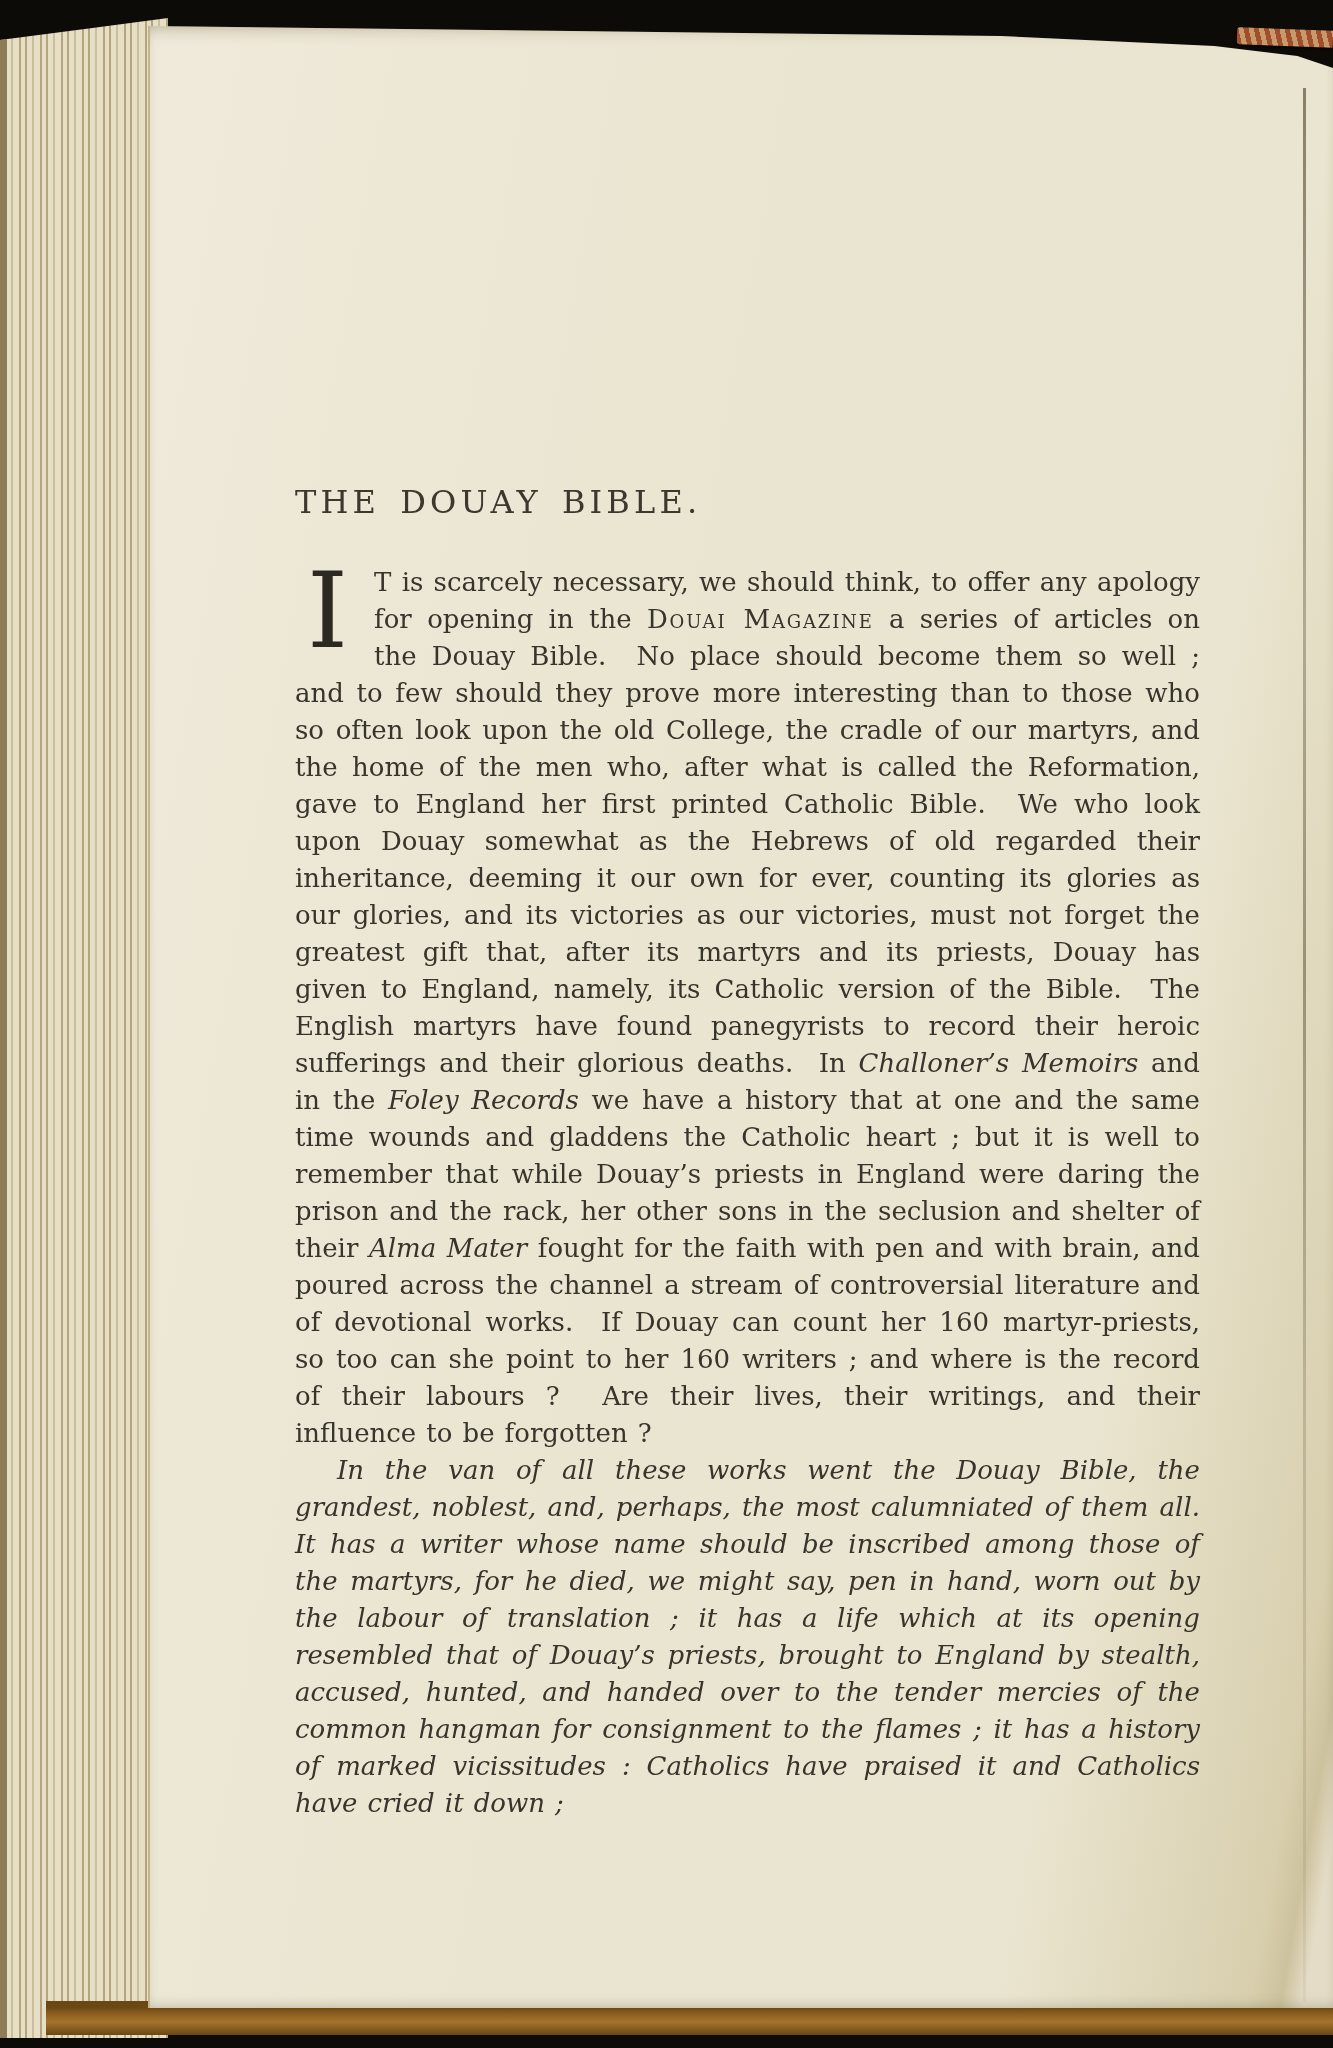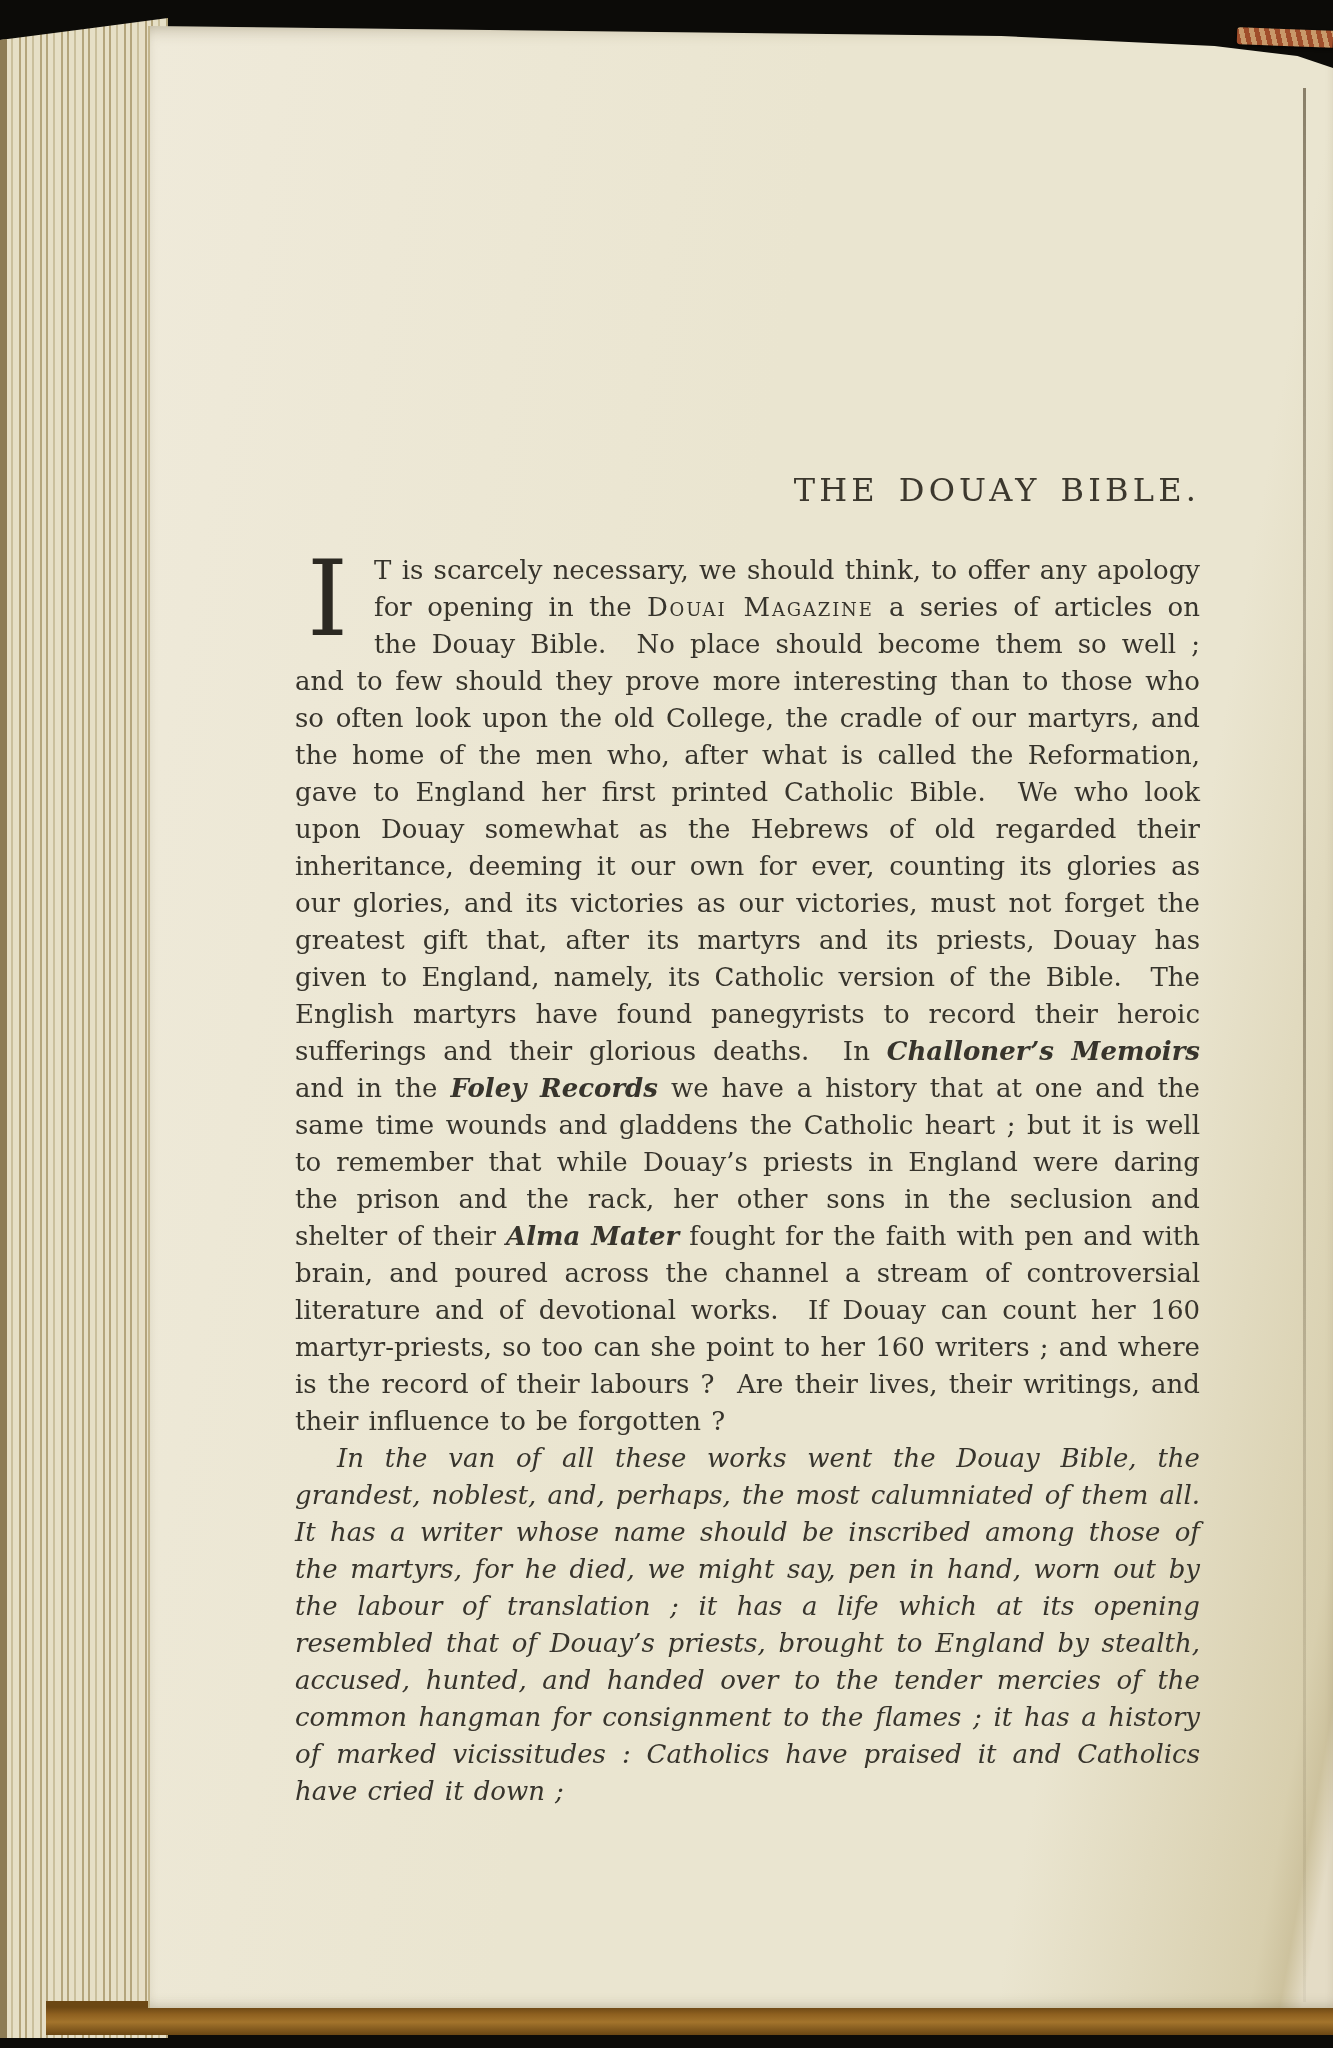--- a/index.html
+++ b/index.html
@@ -87,38 +87,38 @@
   }
 
   
   .content{
     position:absolute;left:295px;top:468px;width:905px;
     color:var(--ink);
   }
   .page-title{
     font-size:32px;font-weight:normal;color:var(--title-ink);
     letter-spacing:0.13em;word-spacing:0.18em;
-    text-align:right;margin:0 0 40px 0;line-height:44px;
+    text-align:left;margin:12px 0 40px 0;line-height:44px;
   }
   .para{
     margin:0;
     font-size:26px;line-height:37px;
     text-align:justify;
     word-spacing:0.07em;
     white-space:pre-wrap;
   }
   .para + .para{text-indent:42px;font-style:italic;}
   .dropcap{
     float:left;
     font-size:104px;line-height:0.78;
     padding:7px 26px 8px 12px;
     color:#2c2922;
   }
   .run-smallcaps{font-variant:small-caps;letter-spacing:0.07em;margin-top:31px;}
-  .run-italic{font-style:italic;font-weight:bold;}
+  .run-italic{font-style:italic;}
 </style>
 </head>
 <body>
 
 <div class="scene">
   <div class="page-stack"></div>
   <div class="cover-strip"></div>
   <div class="headband"></div>
   <div class="sheet">
     <div class="crease"></div>

